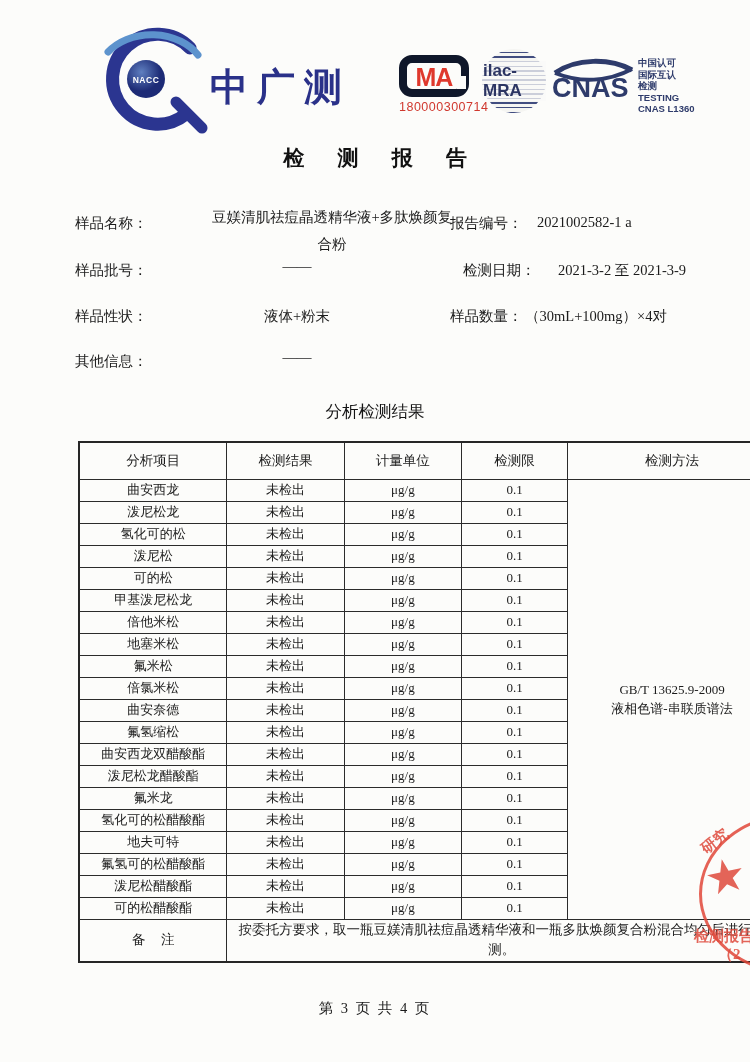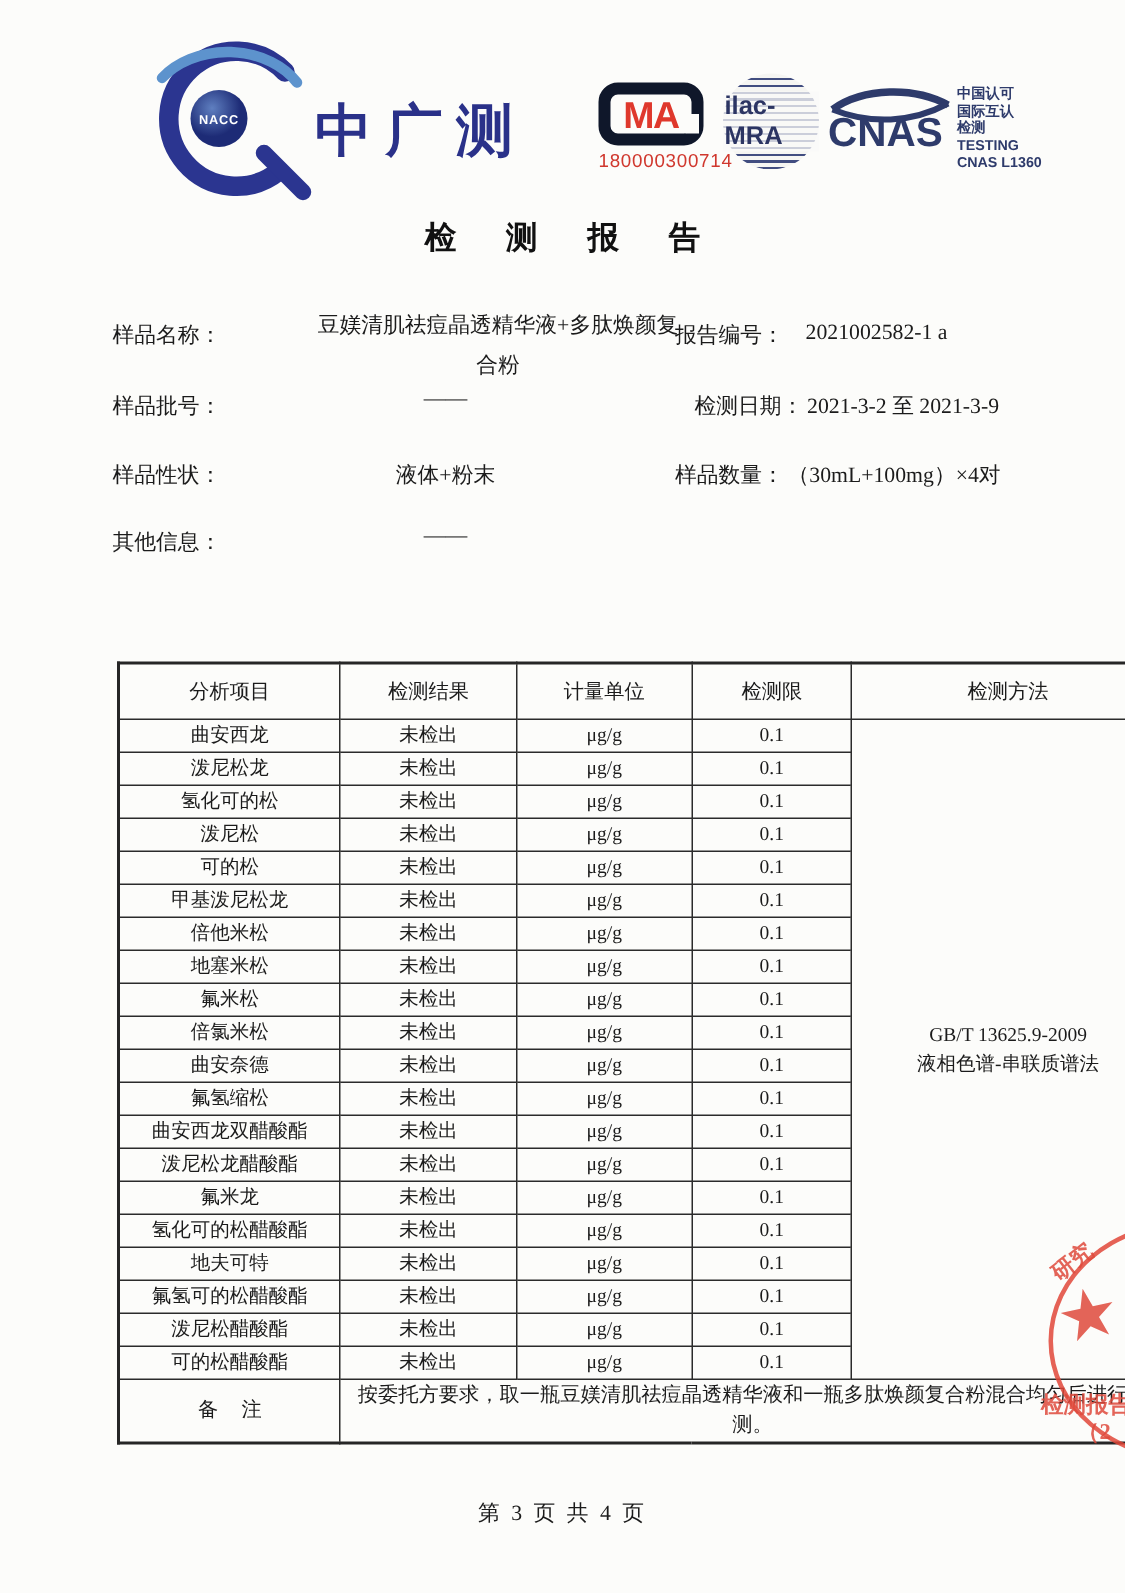--- a/index.html
+++ b/index.html
@@ -117,30 +117,31 @@
   <div class="report-title">检 测 报 告</div>
 
   <div class="info-label" style="left:75px; top:214px;">样品名称：</div>
   <div class="sample-name-value">豆媄清肌祛痘晶透精华液+多肽焕颜复合粉</div>
   <div class="info-label" style="left:450px; top:214px;">报告编号：</div>
   <div class="info-value" style="left:537px; top:214px;">2021002582-1  a</div>
 
   <div class="info-label" style="left:75px; top:261px;">样品批号：</div>
   <div class="info-value center-val" style="left:172px; top:258px; width:250px;">——</div>
   <div class="info-label" style="left:440px; top:261px;margin-left:23px;">检测日期：</div>
-  <div class="info-value" style="left:538px; top:261px;">2021-3-2   至   2021-3-9</div>
+  <div class="info-value" style="left:558px; top:261px;">2021-3-2   至   2021-3-9</div>
 
   <div class="info-label" style="left:75px; top:307px;">样品性状：</div>
   <div class="info-value center-val" style="left:172px; top:307px; width:250px;">液体+粉末</div>
   <div class="info-label" style="left:450px; top:307px;">样品数量：</div>
   <div class="info-value" style="left:525px; top:307px;">（30mL+100mg）×4对</div>
 
   <div class="info-label" style="left:75px; top:352px;">其他信息：</div>
   <div class="info-value center-val" style="left:172px; top:349px; width:250px;">——</div>
 
+  <div class="section-title">分析检测结果</div>
 
   <table class="analysis">
     <colgroup>
       <col style="width:21.2%">
         <col style="width:16.8%">
         <col style="width:16.8%">
       <col style="width:15.2%">
         <col style="width:30%">
     </colgroup>
     <thead>

